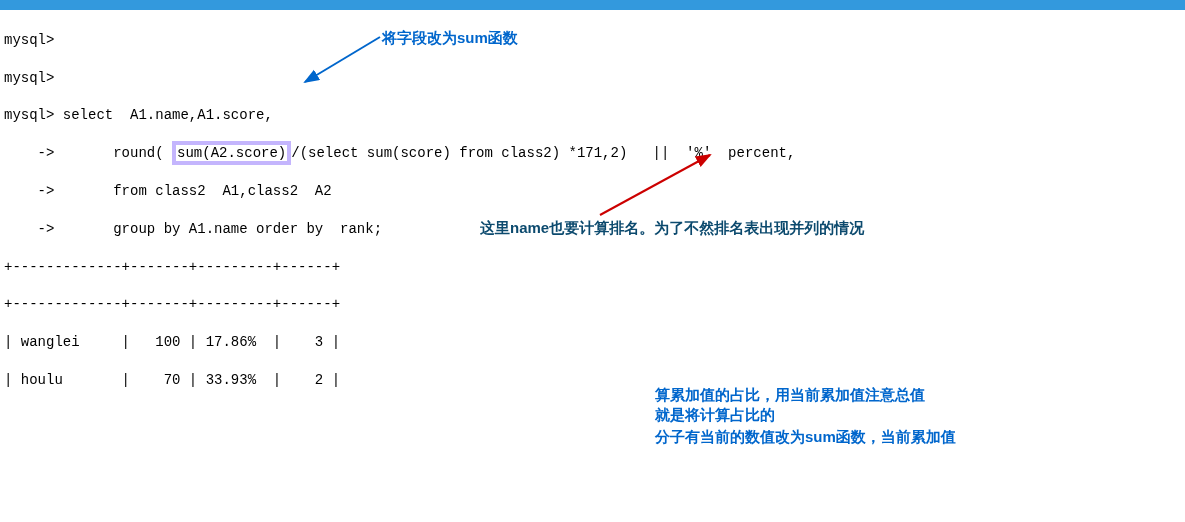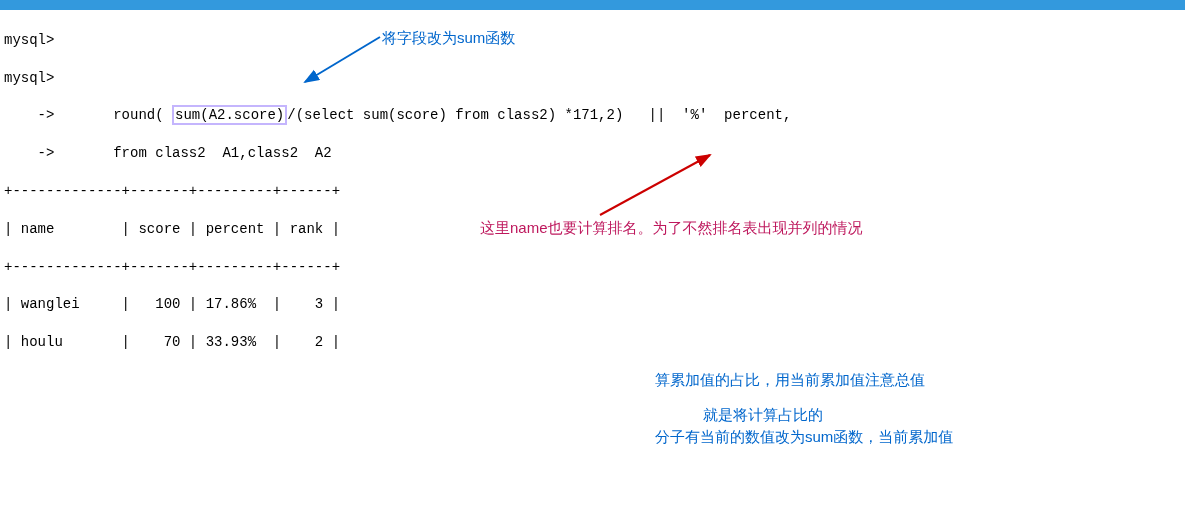--- a/index.html
+++ b/index.html
@@ -22,76 +22,77 @@
       height: 10px;
       width: 100%;
     }
     .terminal {
       padding: 2px 4px;
       color: #000000;
       white-space: pre;
       position: relative;
     }
     .highlight-box {
-      border: 2px solid #c4b5fd;
+      border: 4px solid #c4b5fd;
       display: inline;
       padding: 0 1px;
     }
     .annotation {
       position: absolute;
       font-family: 'Microsoft YaHei', 'SimHei', sans-serif;
-      font-weight: normal;
+      font-weight: bold;
       font-size: 15px;
     }
     .annotation-blue {
       color: #0066cc;
     }
     .annotation-red {
-      color: #be185d;
+      color: #0c4a6e;
     }
     .arrow {
       position: absolute;
       pointer-events: none;
     }
     svg {
       overflow: visible;
     }
   </style>
 </head>
 <body>
 
 <div class="top-bar"></div>
 
 <div class="terminal">
 <div>mysql&gt;</div>
 <div>mysql&gt;</div>
+<div>mysql&gt; select  A1.name,A1.score,</div>
 <div><span>    -&gt;       round( </span><span class="highlight-box">sum(A2.score)</span><span>/(select sum(score) from class2) *171,2)   ||  '%'  percent,</span></div>
 <div>    -&gt;       from class2  A1,class2  A2</div>
+<div>    -&gt;       group by A1.name order by  rank;</div>
 <div>+-------------+-------+---------+------+</div>
-<div>| name        | score | percent | rank |</div>
 <div>+-------------+-------+---------+------+</div>
 <div>| wanglei     |   100 | 17.86%  |    3 |</div>
 <div>| houlu       |    70 | 33.93%  |    2 |</div>
 
 
 
 
 
 
 
 
 
 </div>
 
 <div class="annotation annotation-blue" style="left:382px; top:28px;">将字段改为sum函数</div>
 
 <div class="annotation annotation-red" style="left:480px; top:218px;">这里name也要计算排名。为了不然排名表出现并列的情况</div>
 
-<div class="annotation annotation-blue" style="left:655px; top:370px;">算累加值的占比，用当前累加值注意总值</div>
-<div class="annotation annotation-blue" style="left:655px; top:405px;margin-left:48px;">就是将计算占比的</div>
+<div class="annotation annotation-blue" style="left:655px; top:385px;">算累加值的占比，用当前累加值注意总值</div>
+<div class="annotation annotation-blue" style="left:655px; top:405px;">就是将计算占比的</div>
 <div class="annotation annotation-blue" style="left:655px; top:427px;text-align:right;">分子有当前的数值改为sum函数，当前累加值</div>
 
 <svg class="arrow" style="left:300px; top:32px; width:90px; height:60px;">
   <defs>
     <marker id="arrowhead-blue" markerWidth="8" markerHeight="8" refX="7" refY="3" orient="auto">
       <polygon points="0 0, 8 3, 0 6" fill="#0066cc"></polygon>
     </marker>
   </defs>
   <line x1="80" y1="5" x2="5" y2="50" stroke="#0066cc" stroke-width="2" marker-end="url(#arrowhead-blue)"></line>
 </svg>

